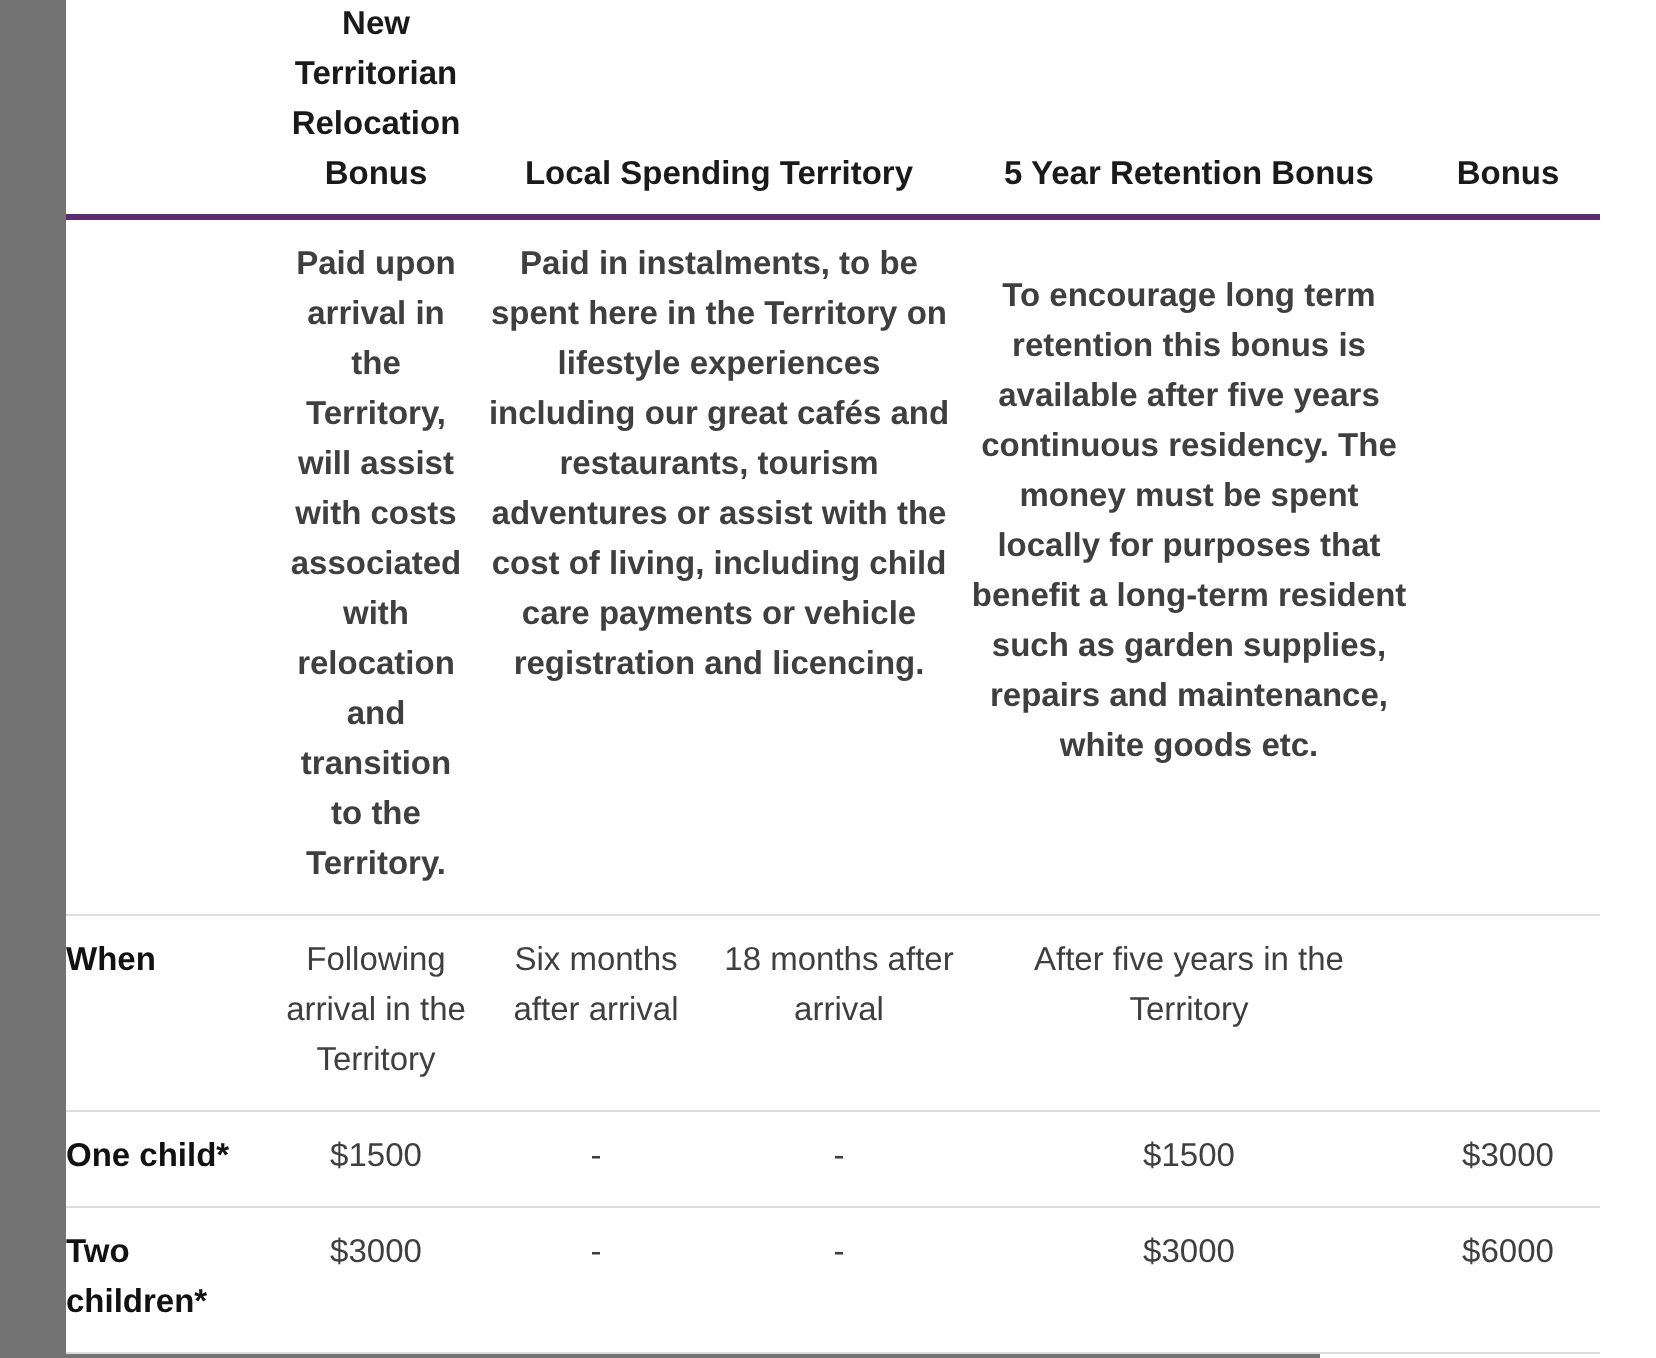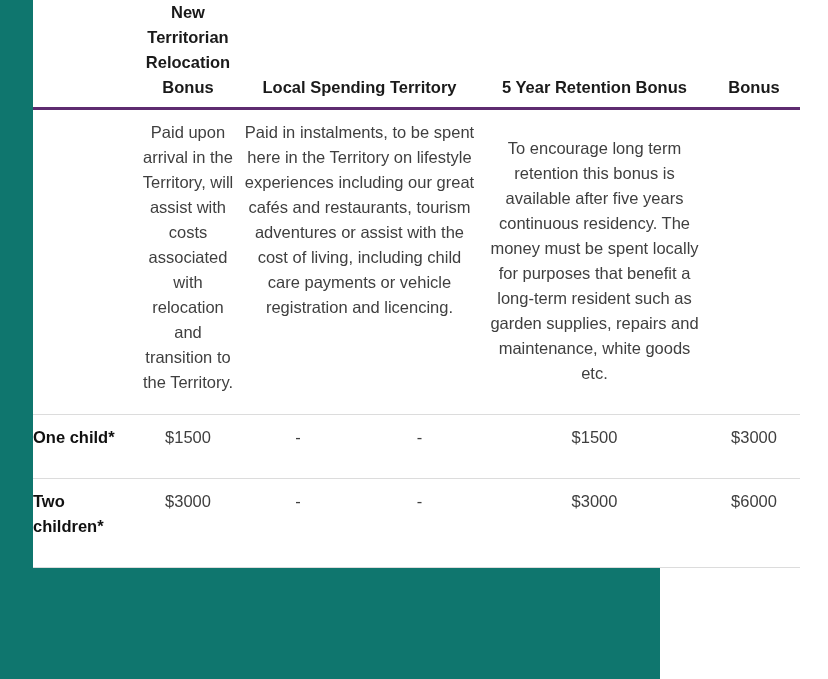--- a/index.html
+++ b/index.html
@@ -12,21 +12,21 @@
     height: 679px;
     font-family: "Liberation Sans", sans-serif;
     color: #3f3f3f;
     overflow: hidden;
   }
 
   .sheet {
     position: relative;
     width: 660px;
     height: 679px;
-    background: #0f766e;
+    background: #737373;
     box-sizing: border-box;
   }
 
   table.benefits {
     position: absolute;
     left: 33px;
     top: 0px;
     width: 767px;
     border-collapse: collapse;
     table-layout: fixed;
@@ -67,24 +67,24 @@
   tbody tr.desc-row td { border-bottom: 1px solid #dcdcdc; }
 
   tbody td.rowlabel {
     text-align: left;
     font-weight: bold;
     color: #111111;
     padding-left: 0px;
     padding-right: 6px;
   }
 
-  tbody tr.desc-row td { padding-top: 10px; padding-bottom: 12px; }
+  tbody tr.desc-row td { padding-top: 10px; padding-bottom: 12px; font-weight: bold; }
   tbody tr.when-row td { padding-top: 10px; padding-bottom: 12px; }
   tbody tr.money-row td { padding-top: 10px; padding-bottom: 10px; }
-  tbody tr.money-row.two-line td { padding-bottom: 28px; }
+  tbody tr.money-row.two-line td { padding-bottom: 12px; }
 
   .narrow-desc { display: block; max-width: 104px; margin: 0 auto; }
   .wide-desc   { display: block; max-width: 244px; margin: 0 auto; }
   .reten-desc  { display: block; max-width: 222px; margin: 16px auto; }
   .when-narrow { display: block; max-width: 104px; margin: 0 auto; }
   .when-mid    { display: block; max-width: 118px; margin: 0 auto; }
   .when-wide   { display: block; max-width: 200px; margin: 0 auto; }
   .label-wrap  { display: block; max-width: 96px; }
 </style>
 </head>
@@ -121,20 +121,36 @@
         </td>
         <td colspan="2">
           <span class="wide-desc">Paid in instalments, to be spent here in the Territory on lifestyle experiences including our great cafés and restaurants, tourism adventures or assist with the cost of living, including child care payments or vehicle registration and licencing.</span>
         </td>
         <td>
           <span class="reten-desc">To encourage long term retention this  bonus is available after five years continuous residency. The money must be spent locally for purposes that benefit a long-term resident such as garden supplies, repairs and maintenance, white goods etc.</span>
         </td>
         <td></td>
       </tr>
 
+      <tr class="when-row">
+        <td class="rowlabel">When</td>
+        <td>
+          <span class="when-narrow">Following arrival in the Territory</span>
+        </td>
+        <td>
+          <span class="when-mid">Six months after arrival</span>
+        </td>
+        <td>
+          <span class="when-mid">18 months after arrival</span>
+        </td>
+        <td>
+          <span class="when-wide">After five years in the Territory</span>
+        </td>
+        <td></td>
+      </tr>
 
 
 
       <tr class="money-row two-line">
         <td class="rowlabel">
           <span class="label-wrap">One child*</span>
         </td>
         <td>$1500</td>
         <td>-</td>
         <td>-</td>

